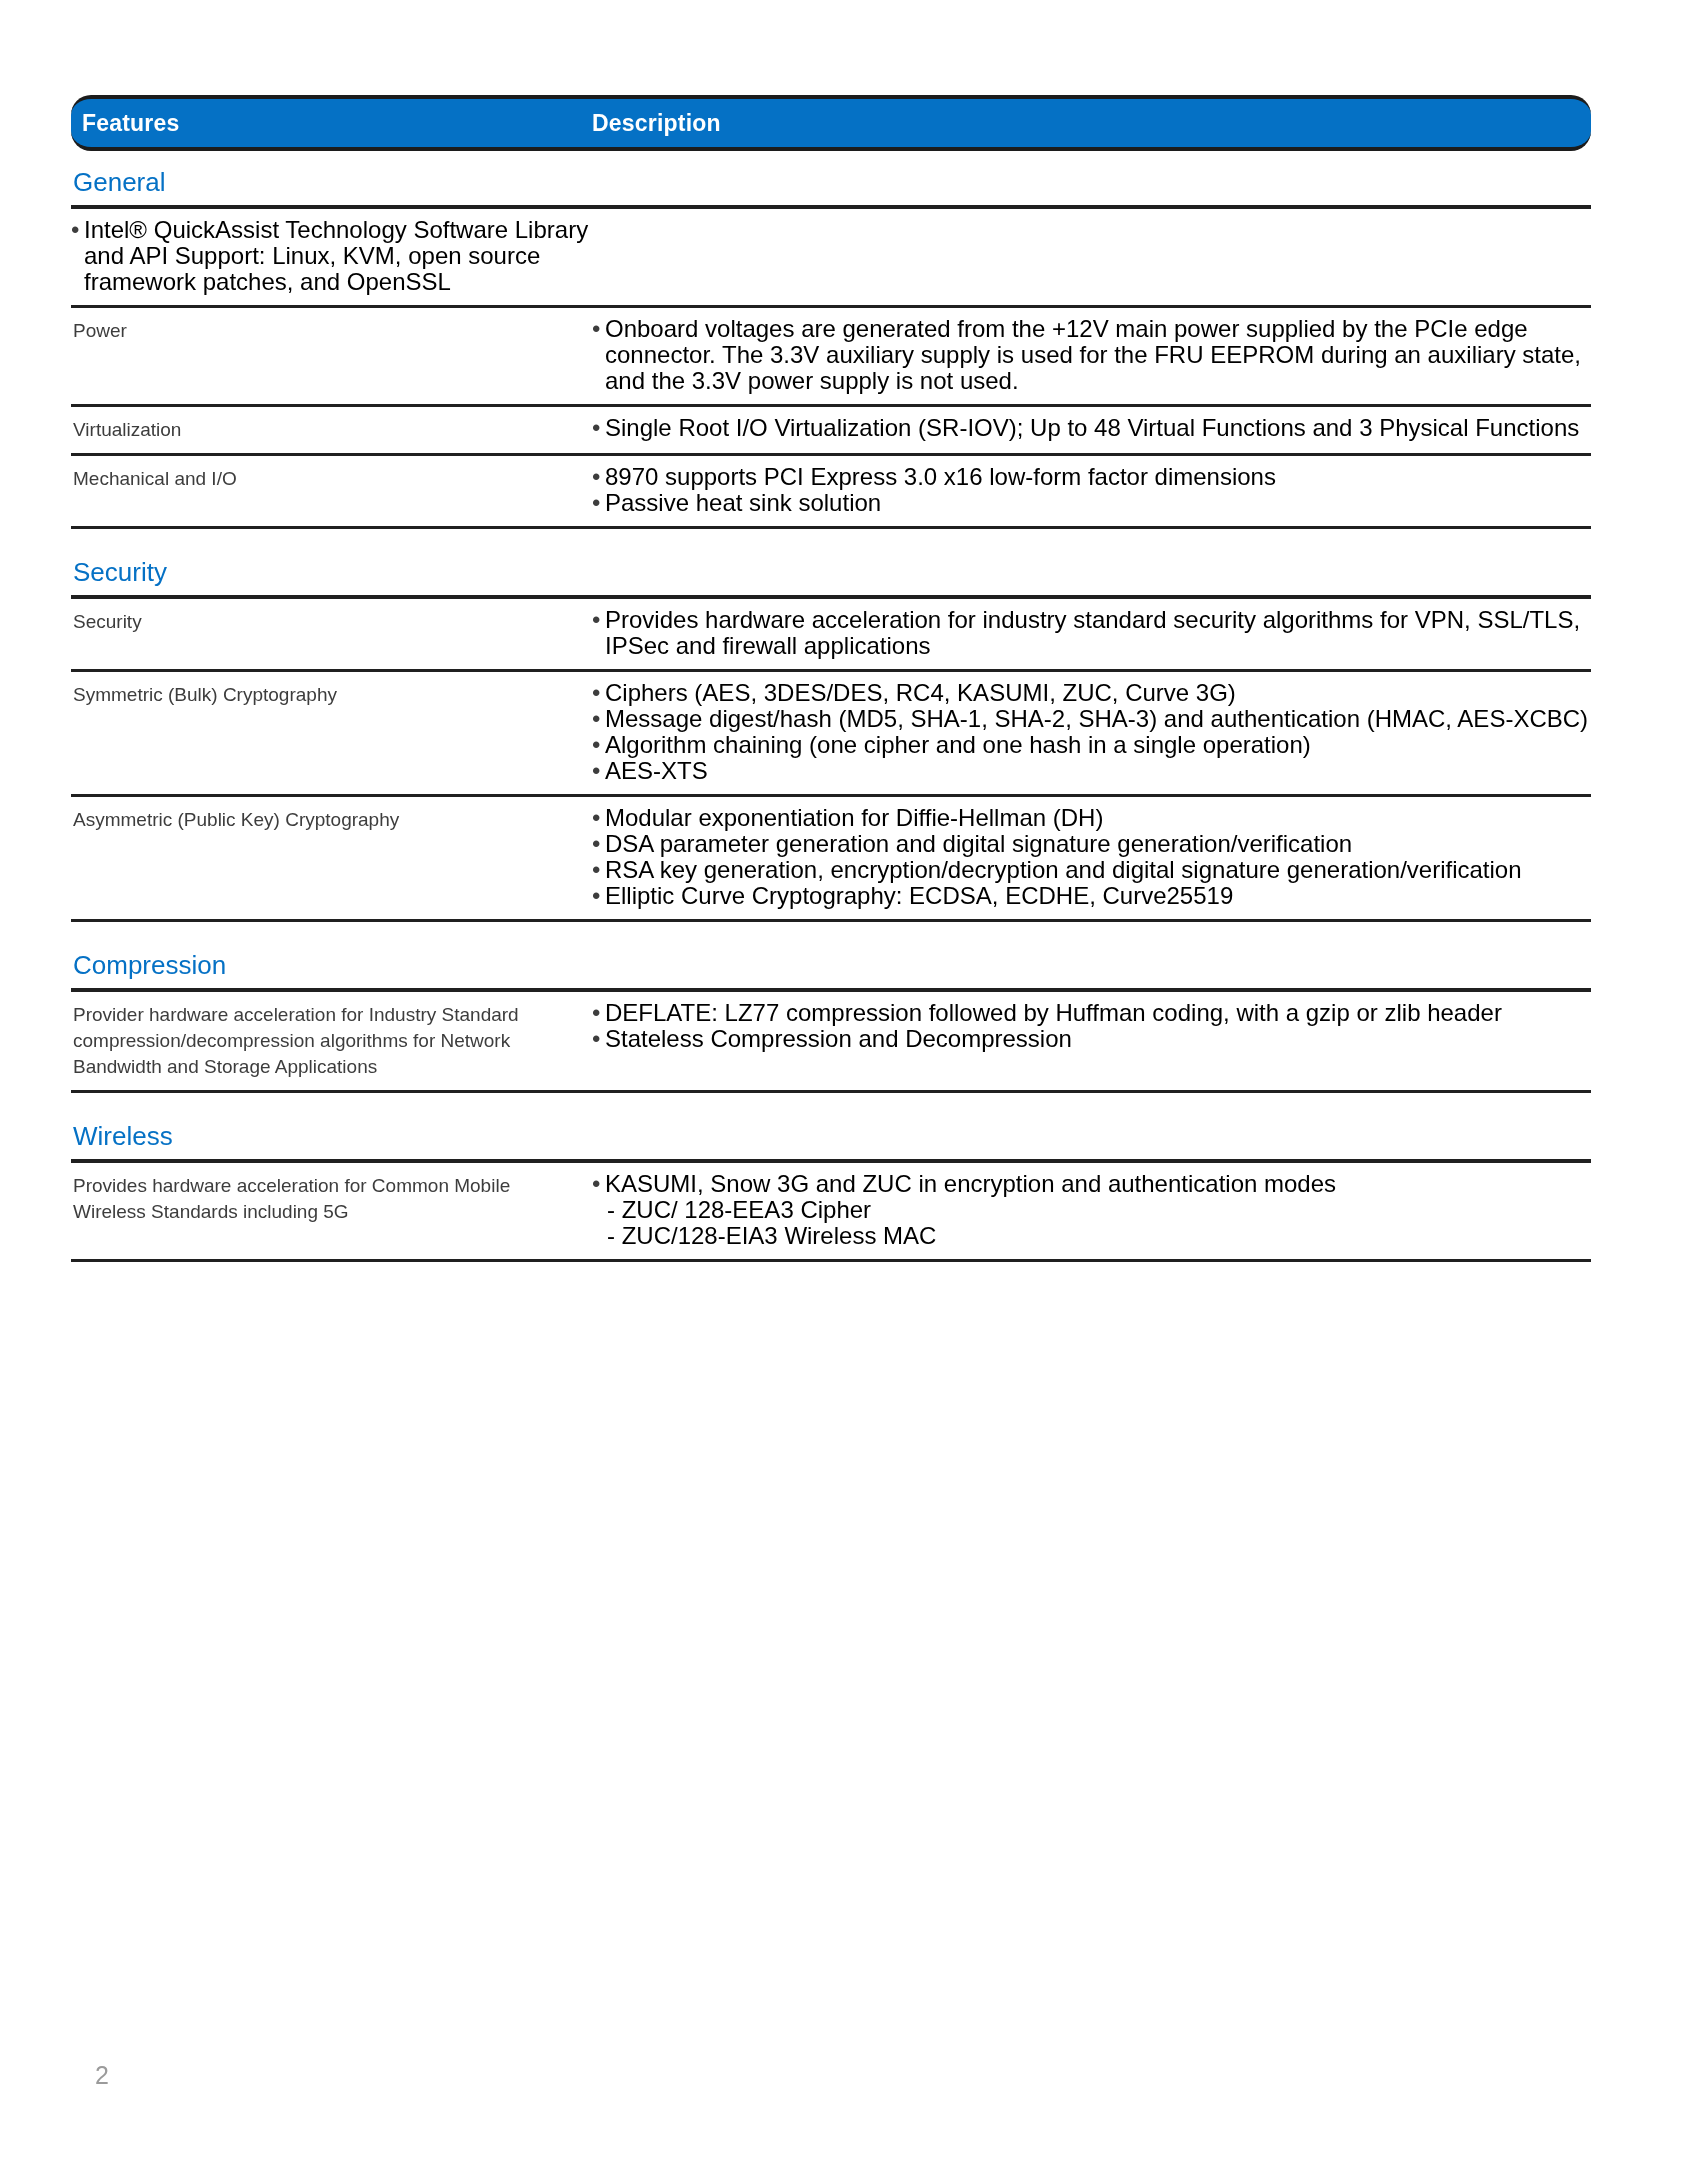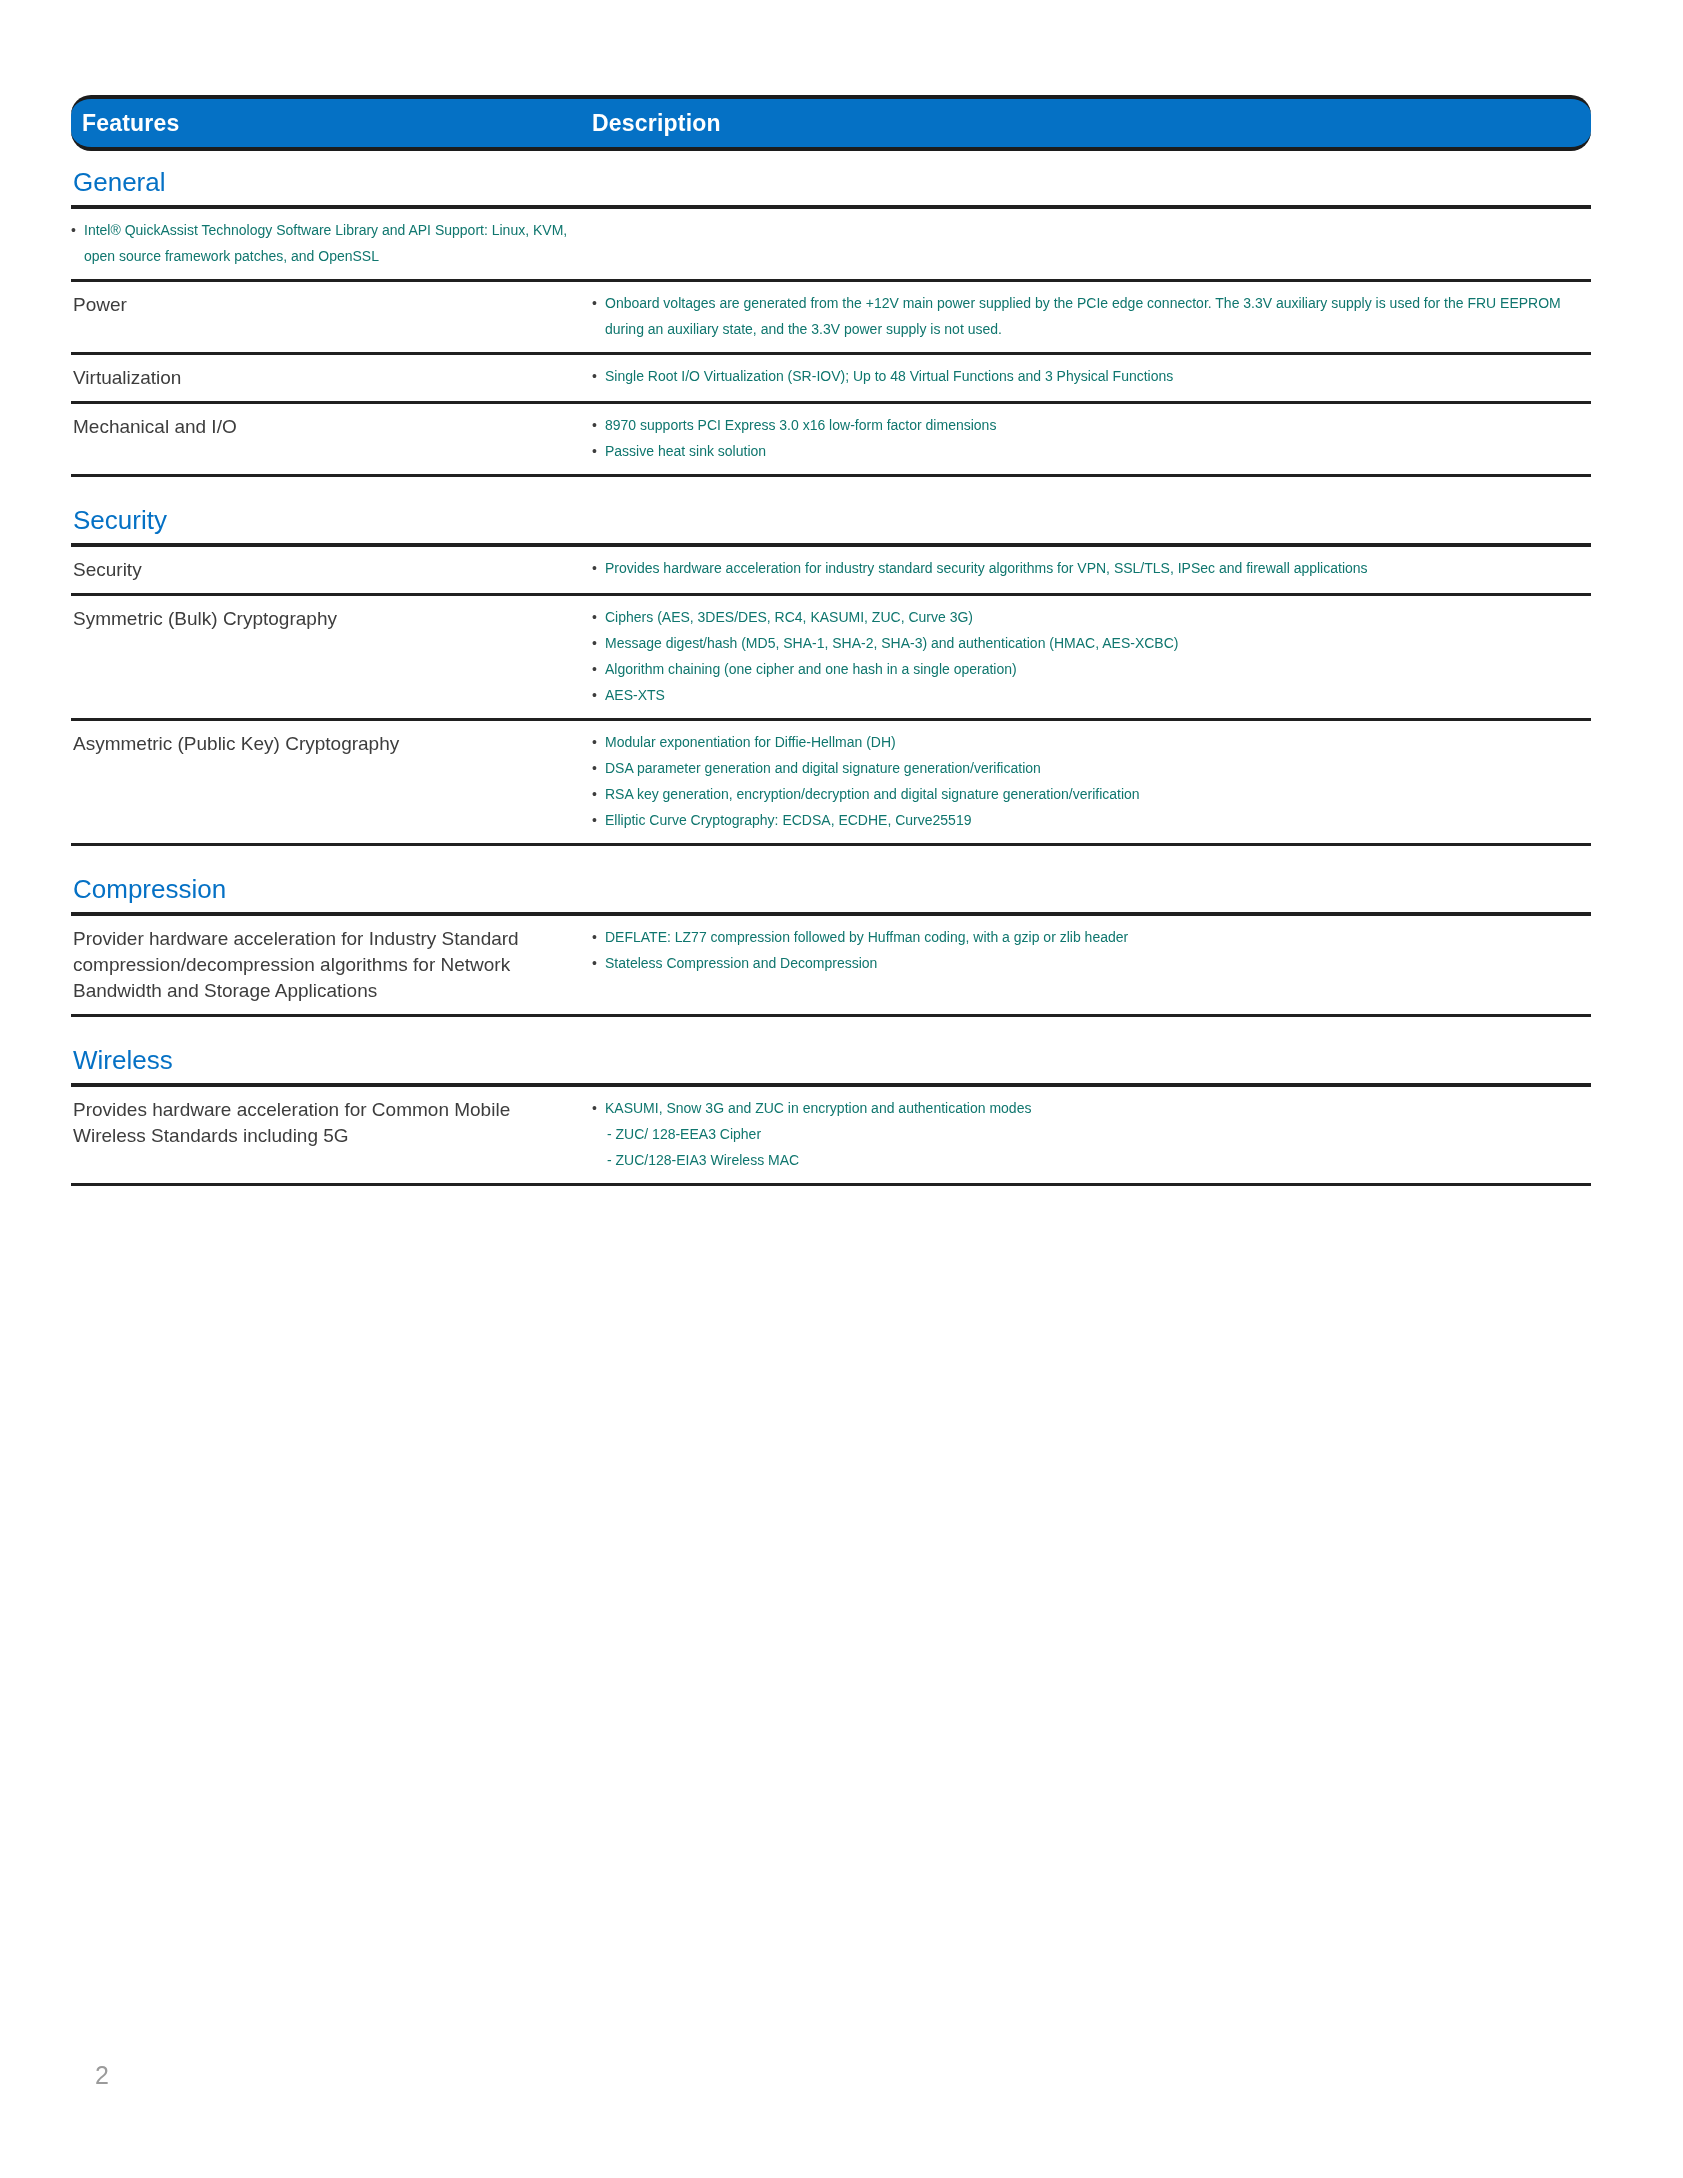--- a/index.html
+++ b/index.html
@@ -16,21 +16,21 @@
 
   
   .section-heading{color:var(--accent,#0571c5);font-size:26px;font-weight:normal;
                    margin-top:26px;padding:2px 0 7px 2px;border-bottom:4px solid #202020;}
   .section-heading.first{margin-top:14px;}
 
   
   .row{display:grid;grid-template-columns:521px 1fr;
        padding:8px 0 10px 0;border-bottom:3px solid #202020;}
   .feature{font-size:19px;line-height:26px;color:#3d3d3d;padding:2px 28px 0 2px;}
-  .desc{font-size:14px;line-height:26px;color:#0f766e;}
+  .desc{font-size:24px;line-height:26px;color:#000000;}
   .bullet{display:flex;}
   .bullet::before{content:"\2022";flex:none;width:13px;color:#3d3d3d;}
   .bullet .btext{flex:1;}
   .sub{padding-left:15px;}
 
   
   .page-number{position:absolute;left:95px;top:2061px;font-size:25px;color:#9b9b9b;}
 </style>
 </head>
 <body>

